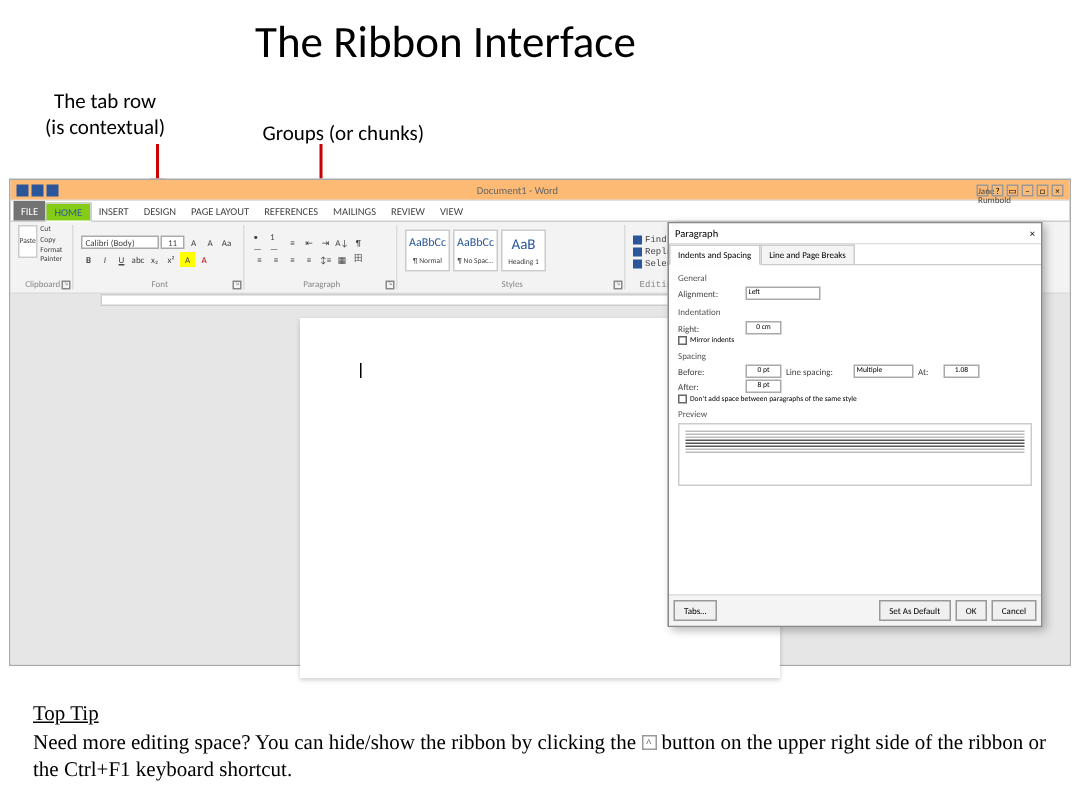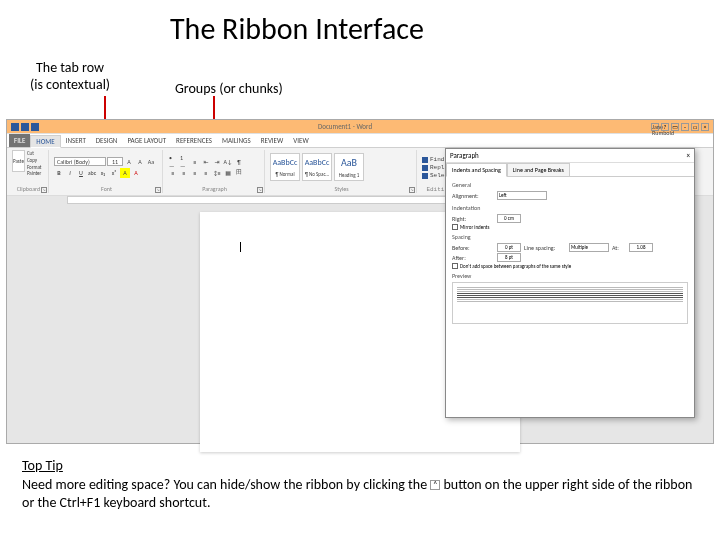--- a/index.html
+++ b/index.html
@@ -127,21 +127,21 @@
   }
   .tab {
     padding: 0 5px;
     font-size: 7px;
     color: #444;
     height: 100%;
     display: flex;
     align-items: center;
   }
   .tab.file { background: #737373; color: #fff; }
-  .tab.active { background: #e5e5e5; border: 1px solid #cfcfcf; border-bottom: 1px solid #fff; margin-bottom: -1px; color: #2b579a; }
+  .tab.active { background: #84cc16; border: 1px solid #cfcfcf; border-bottom: 1px solid #fff; margin-bottom: -1px; color: #2b579a; }
   .ribbon {
     height: 48px;
     background: #f3f3f3;
     border-bottom: 1px solid #dcdcdc;
     display: flex;
     padding: 2px;
     gap: 2px;
   }
   .group {
     border-right: 1px solid #dcdcdc;
@@ -217,25 +217,26 @@
   .dlg-check { display:flex; gap:2px; align-items:center; font-size:5px;}
   .chk { width:6px; height:6px; border:1px solid #666;}
   .dlg-preview { height:42px; border:1px solid #ccc; background:#fff; margin-top:2px; padding:4px; display:flex; flex-direction:column; gap:1px;}
   .pv-line { height:1px; background:#bbb;}
   .pv-line.strong{background:#555;}
   .dlg-buttons { display:flex; justify-content:flex-end; gap:3px; padding:3px; border-top:1px solid #ddd; background:#f4f4f4;}
   .dlg-btn { padding:2px 6px; border:1px solid #999; background:#f0f0f0; font-size:6px;}
   .dlg-btn.left { margin-right:auto;}
   .tip-block {
     position: absolute;
-    bottom: 28px;
+    bottom: 17px;
     left: 22px;
     right: 22px;
     font-size: 14px;
     line-height: 1.3;
+    font-family: Liberation Serif, serif;
   }
   .tip-title { text-decoration: underline; }
   .inline-icon { display:inline-block; width:10px; height:10px; border:1px solid #999; font-size:7px; text-align:center; line-height:8px; vertical-align:middle;}
 </style>
 </head>
 <body>
 
 <div class="title">The Ribbon Interface</div>
 
 <div class="label-tab-row">
@@ -433,20 +434,26 @@
           <div class="pv-line"></div>
           <div class="pv-line"></div>
         <div class="pv-line strong"></div>
           <div class="pv-line strong"></div>
           <div class="pv-line strong"></div>
         <div class="pv-line"></div>
           <div class="pv-line"></div>
       </div>
     </div>
   </div>
+  <div class="dlg-buttons">
+    <div class="dlg-btn left">Tabs…</div>
+    <div class="dlg-btn">Set As Default</div>
+    <div class="dlg-btn">OK</div>
+    <div class="dlg-btn">Cancel</div>
+  </div>
 </div>
 
 <div class="tip-block">
   <span class="tip-title">Top Tip</span><br>
   <span>Need more editing space? You can hide/show the ribbon by clicking the</span>
   <span class="inline-icon">^</span>
   <span>button on the upper right side of the ribbon or the Ctrl+F1 keyboard shortcut.</span>
 </div>
 
 </body></html>

